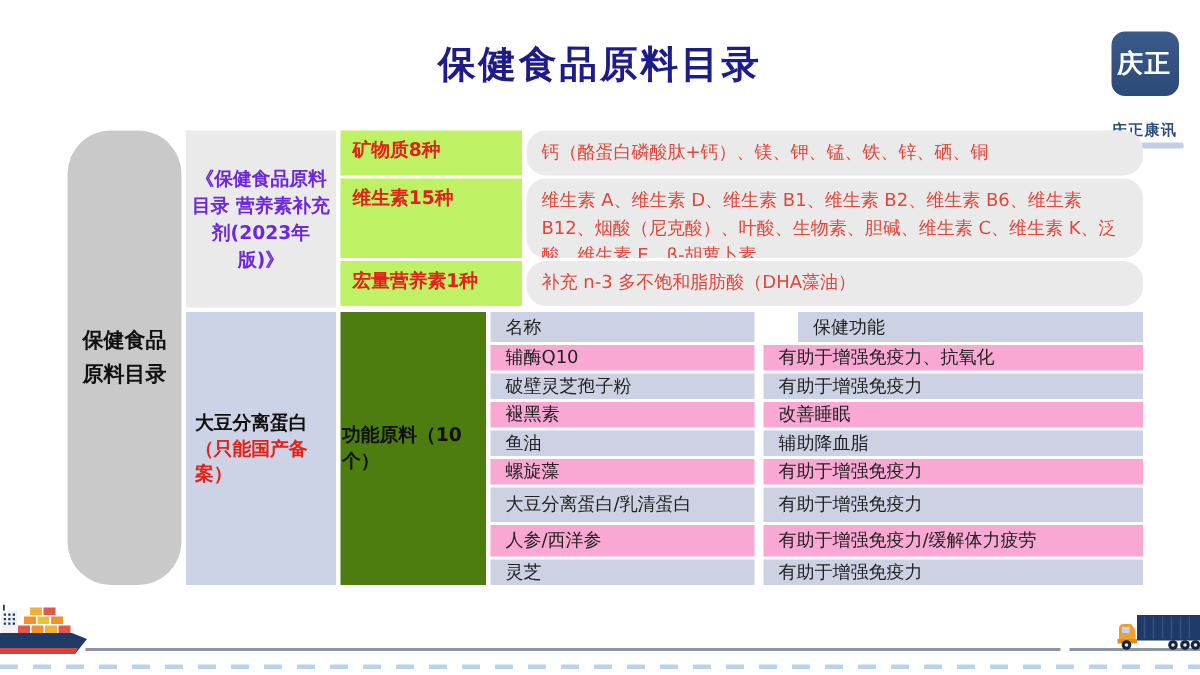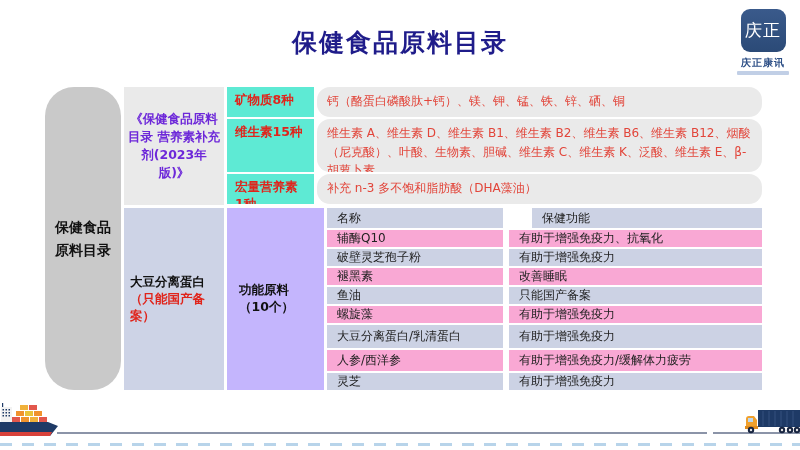--- a/index.html
+++ b/index.html
@@ -9,23 +9,23 @@
     font-family:"DejaVu Sans","Liberation Sans",sans-serif; overflow:hidden;
   }
   .title {
     position:absolute; top:26px; left:0; width:100%;
     text-align:center; font-size:25px; font-weight:bold;
     color:#1f1c8a; letter-spacing:2px;
   }
   
   .logo { position:absolute; top:5px; right:8px; width:58px; text-align:center; }
   .logo-mark {
-    width:45px; height:43px; margin:4px auto; border-radius:9px;
+    width:45px; height:43px; margin:16px auto; border-radius:9px;
     background:linear-gradient(180deg,#3a5a8b,#2b4a77);
-    color:#ffffff; font-weight:normal; font-size:17px; letter-spacing:1px;
+    color:#ffffff; font-weight:bold; font-size:17px; letter-spacing:1px;
     display:flex; align-items:center; justify-content:center;
   }
   .logo-caption { margin-top:2px; font-size:10px; font-weight:bold; color:#2d4f86; letter-spacing:1px; }
   .logo-subline { margin:1px auto 0; width:52px; height:4px; background:#9fb6d8; opacity:.65; border-radius:1px; }
 
   
   .table { position:absolute; left:45px; top:87px; width:717px; height:303px; display:flex; gap:3px; }
   .cell { overflow:hidden; }
   .col-root {
     width:76px; background:#c9c9c9; color:#111;
@@ -36,37 +36,37 @@
   .sec-upper { height:118px; display:flex; gap:3px; }
   .catalog-name {
     width:100px; background:#eaeaea; color:#6d28d9; font-weight:bold;
     font-size:12.5px; line-height:1.45; text-align:center;
     display:flex; align-items:center; justify-content:center; padding:4px 3px;
   }
   .upper-rows { flex:1; display:flex; flex-direction:column; gap:2px; }
   .urow { display:flex; gap:3px; }
   .urow-minerals { height:30px; } .urow-vitamins { height:53px; } .urow-macro { height:30px; }
   .cat-cell {
-    width:87px; background:#5eead4; color:#e0241b; font-weight:bold;
+    width:121px; background:#bef264; color:#e0241b; font-weight:bold;
     font-size:12.5px; padding:5px 8px;
   }
   .content-cell {
     flex:1; background:#eaeaea; color:#e2453a;
     font-size:12px; line-height:1.55; padding:5px 10px;border-radius:13px;
   }
   .sec-lower { flex:1; display:flex; gap:3px; }
   .func-cat {
     width:100px; background:#cdd3e6; display:flex; flex-direction:column;
     justify-content:center; padding:0 6px; font-size:12.5px;
   }
   .func-cat .main { color:#111; font-weight:bold; }
   .func-cat .note { color:#e0241b; font-weight:bold; }
   .func-mat {
-    width:97px; background:#c4b5fd; color:#111; font-weight:bold; font-size:12.5px;
-    display:flex; align-items:center; padding:0 12px;
+    width:97px; background:#4d7c0f; color:#111; font-weight:bold; font-size:12.5px;
+    display:flex; align-items:center; padding:0 1px;
   }
   .inner { flex:1; display:flex; flex-direction:column; gap:2px; }
   .irow { display:flex; gap:6px; flex:1; }
   .irow.hdr { flex:0 0 20px;gap:29px; }
   .irow.tall { flex:1.35; }
   .irow.semitall { flex:1.2; }
   .irow .name { width:176px; }
   .irow .func { flex:1; }
   .irow > div {
     background:#f9a8d4; color:#222; font-size:12px;
@@ -141,21 +141,21 @@
           <div class="irow medium">
             <div class="name">破壁灵芝孢子粉</div>
             <div class="func">有助于增强免疫力</div>
           </div>
           <div class="irow">
             <div class="name">褪黑素</div>
             <div class="func">改善睡眠</div>
           </div>
           <div class="irow medium">
             <div class="name">鱼油</div>
-            <div class="func">只能国产备案</div>
+            <div class="func">辅助降血脂</div>
           </div>
           <div class="irow">
             <div class="name">螺旋藻</div>
             <div class="func">有助于增强免疫力</div>
           </div>
           <div class="irow medium tall">
             <div class="name">大豆分离蛋白/乳清蛋白</div>
             <div class="func">有助于增强免疫力</div>
           </div>
           <div class="irow semitall">

